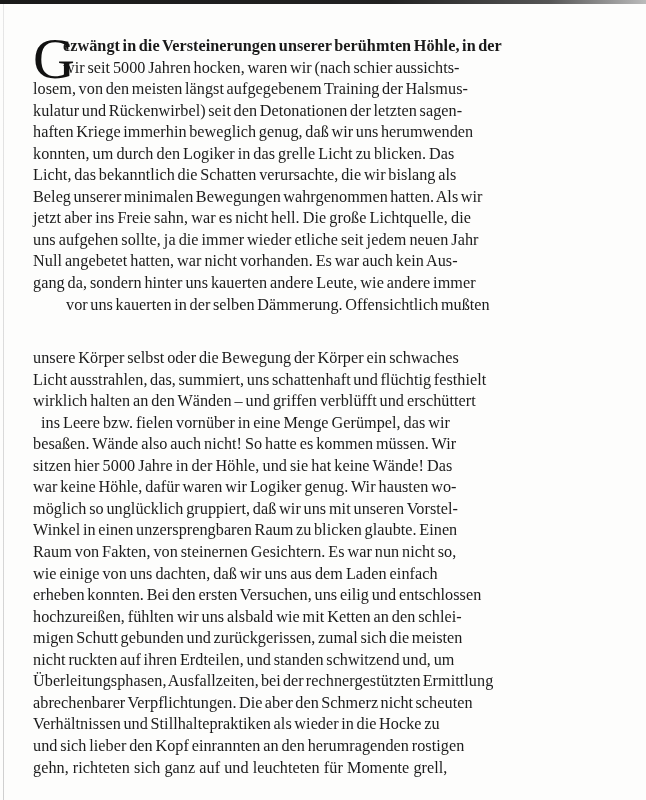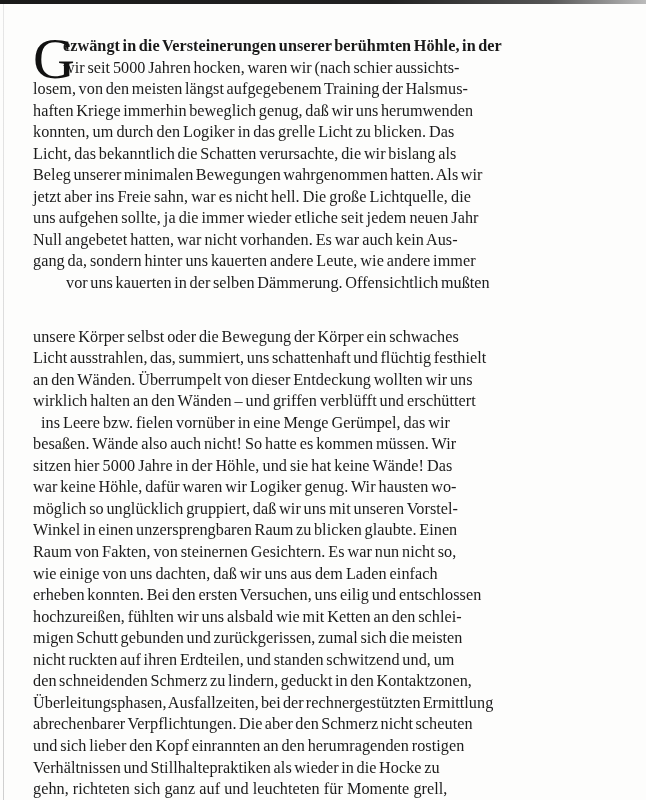--- a/index.html
+++ b/index.html
@@ -40,45 +40,44 @@
 
 <div class="top-rule"></div>
 <div class="left-edge"></div>
 
 <div class="page">
   <span class="dropcap">G</span>
   <div id="lines">
       <span class="line indent" style="word-spacing: -1.5px; font-weight: bold;">ezwängt in die Versteinerungen unserer berühmten Höhle, in der</span>
       <span class="line indent" style="word-spacing: -1.33333px;">wir seit 5000 Jahren hocken, waren wir (nach schier aussichts-</span>
       <span class="line" style="word-spacing: -1.5px;">losem, von den meisten längst aufgegebenem Training der Halsmus-</span>
+      <span class="line" style="word-spacing: -1.5px;">kulatur und Rückenwirbel) seit den Detonationen der letzten sagen-</span>
       <span class="line" style="word-spacing: -1.5px;">haften Kriege immerhin beweglich genug, daß wir uns herumwenden</span>
       <span class="line" style="word-spacing: -1.09091px;">konnten, um durch den Logiker in das grelle Licht zu blicken. Das</span>
       <span class="line" style="word-spacing: -1.33333px;">Licht, das bekanntlich die Schatten verursachte, die wir bislang als</span>
       <span class="line" style="word-spacing: -1.71429px;">Beleg unserer minimalen Bewegungen wahrgenommen hatten. Als wir</span>
       <span class="line" style="word-spacing: -1px;">jetzt aber ins Freie sahn, war es nicht hell. Die große Lichtquelle, die</span>
       <span class="line" style="word-spacing: -1.09091px;">uns aufgehen sollte, ja die immer wieder etliche seit jedem neuen Jahr</span>
       <span class="line" style="word-spacing: -1.2px;">Null angebetet hatten, war nicht vorhanden. Es war auch kein Aus-</span>
       <span class="line" style="word-spacing: -1.2px;">gang da, sondern hinter uns kauerten andere Leute, wie andere immer</span>
       <span class="line" style="word-spacing: -1.5px; margin-left: 33px;">vor uns kauerten in der selben Dämmerung. Offensichtlich mußten</span>
       <span class="line" style="word-spacing: -1.33333px; margin-top: 32px;">unsere Körper selbst oder die Bewegung der Körper ein schwaches</span>
       <span class="line" style="word-spacing: -1.5px;">Licht ausstrahlen, das, summiert, uns schattenhaft und flüchtig festhielt</span>
-      <span class="line" style="word-spacing: -1.33333px;">an den Wänden. Überrumpelt von dieser Entdeckung wollten wir uns</span>
       <span class="line" style="word-spacing: -1.2px;">wirklich halten an den Wänden – und griffen verblüfft und erschüttert</span>
       <span class="line" style="word-spacing: -1.2px; margin-left: 8px;">ins Leere bzw. fielen vornüber in eine Menge Gerümpel, das wir</span>
       <span class="line" style="word-spacing: -1.2px;">besaßen. Wände also auch nicht! So hatte es kommen müssen. Wir</span>
       <span class="line" style="word-spacing: -1px;">sitzen hier 5000 Jahre in der Höhle, und sie hat keine Wände! Das</span>
       <span class="line" style="word-spacing: -1.2px;">war keine Höhle, dafür waren wir Logiker genug. Wir hausten wo-</span>
       <span class="line" style="word-spacing: -1.33333px;">möglich so unglücklich gruppiert, daß wir uns mit unseren Vorstel-</span>
       <span class="line" style="word-spacing: -1.5px;">Winkel in einen unzersprengbaren Raum zu blicken glaubte. Einen</span>
       <span class="line" style="word-spacing: -1.2px;">Raum von Fakten, von steinernen Gesichtern. Es war nun nicht so,</span>
       <span class="line" style="word-spacing: -1.09091px;">wie einige von uns dachten, daß wir uns aus dem Laden einfach</span>
       <span class="line" style="word-spacing: -1.33333px;">erheben konnten. Bei den ersten Versuchen, uns eilig und entschlossen</span>
       <span class="line" style="word-spacing: -1.2px;">hochzureißen, fühlten wir uns alsbald wie mit Ketten an den schlei-</span>
       <span class="line" style="word-spacing: -1.5px;">migen Schutt gebunden und zurückgerissen, zumal sich die meisten</span>
       <span class="line" style="word-spacing: -1.33333px;">nicht ruckten auf ihren Erdteilen, und standen schwitzend und, um</span>
-      <span class="line" style="word-spacing: -1.5px;">den schneidenden Schmerz zu lindern, geduckt in den Kontaktzonen,</span>
       <span class="line" style="word-spacing: -2px;">Überleitungsphasen, Ausfallzeiten, bei der rechnergestützten Ermittlung</span>
       <span class="line" style="word-spacing: -1.71429px;">abrechenbarer Verpflichtungen. Die aber den Schmerz nicht scheuten</span>
+      <span class="line" style="word-spacing: -1.5px;">Verhältnissen und Stillhaltepraktiken als wieder in die Hocke zu</span>
       <span class="line" style="word-spacing: -1.33333px;">und sich lieber den Kopf einrannten an den herumragenden rostigen</span>
-      <span class="line" style="word-spacing: -1.5px;">Verhältnissen und Stillhaltepraktiken als wieder in die Hocke zu</span>
       <span class="line">gehn, richteten sich ganz auf und leuchteten für Momente grell,</span>
     </div>
 </div>
 
 </body></html>

